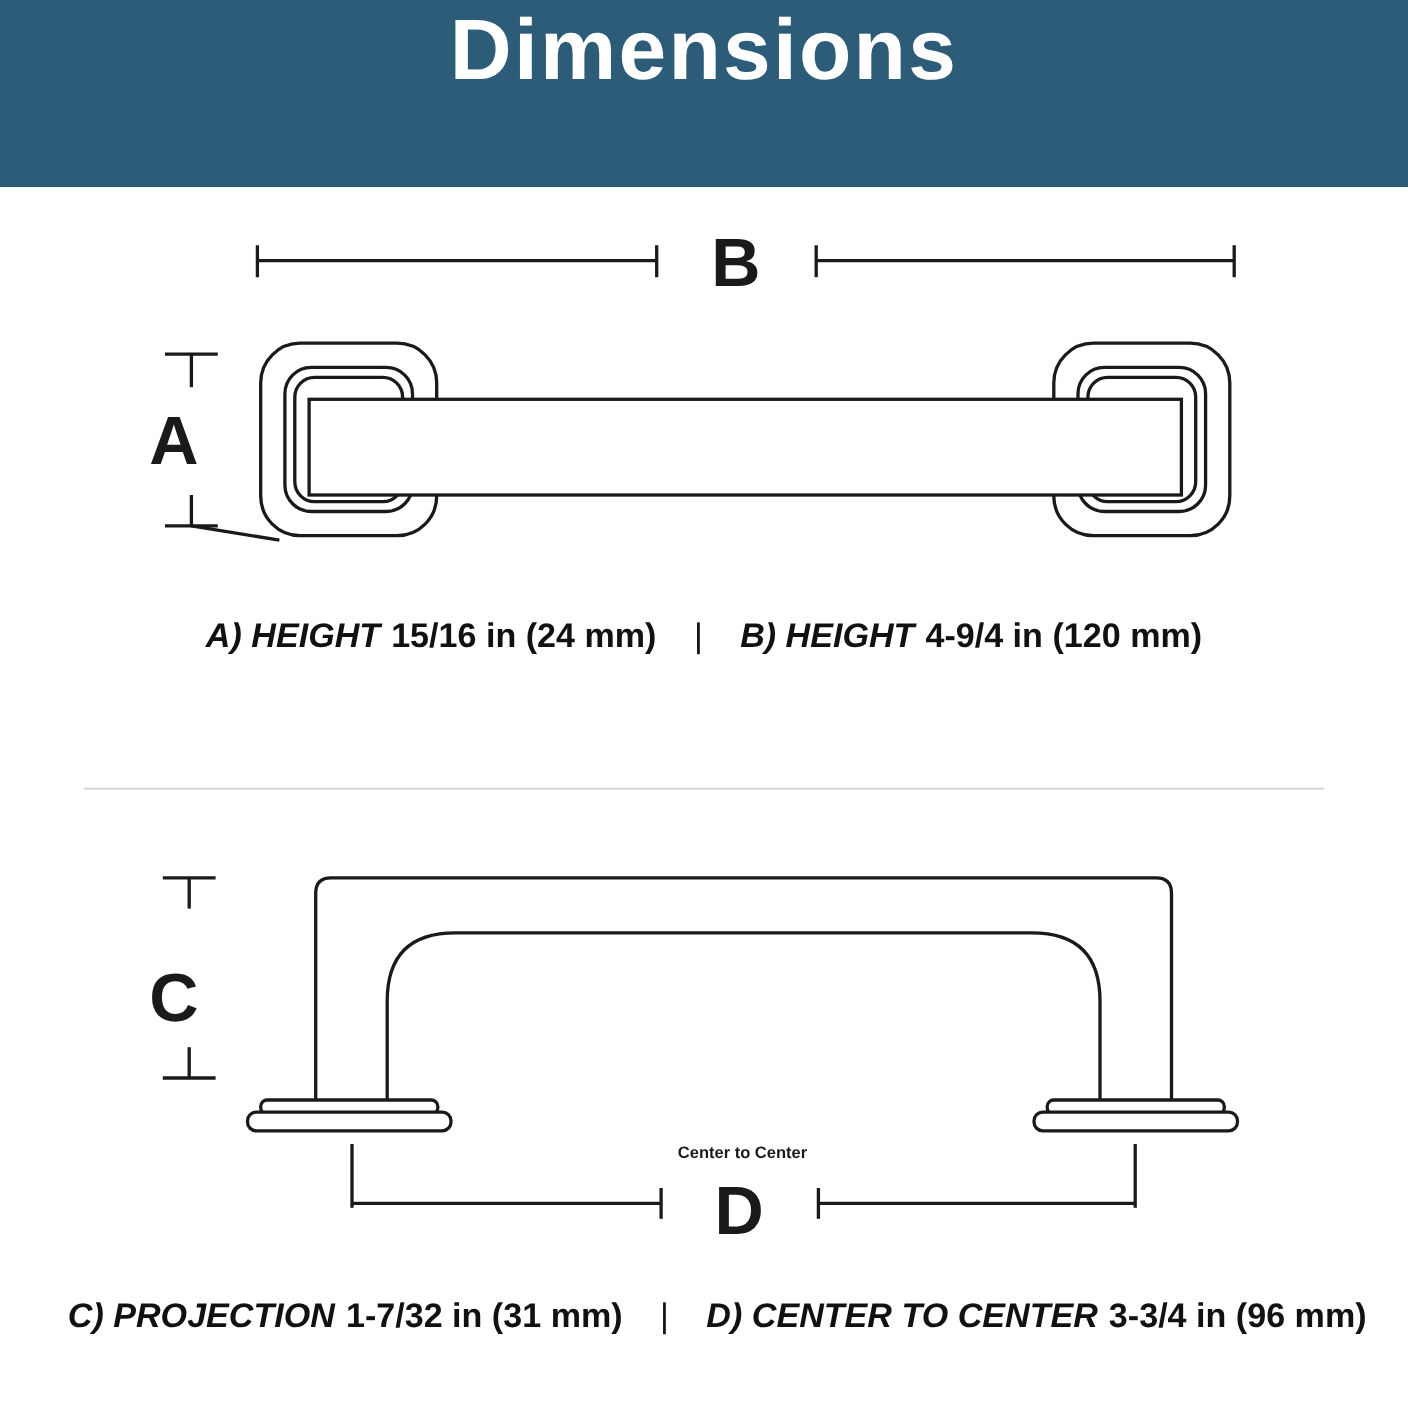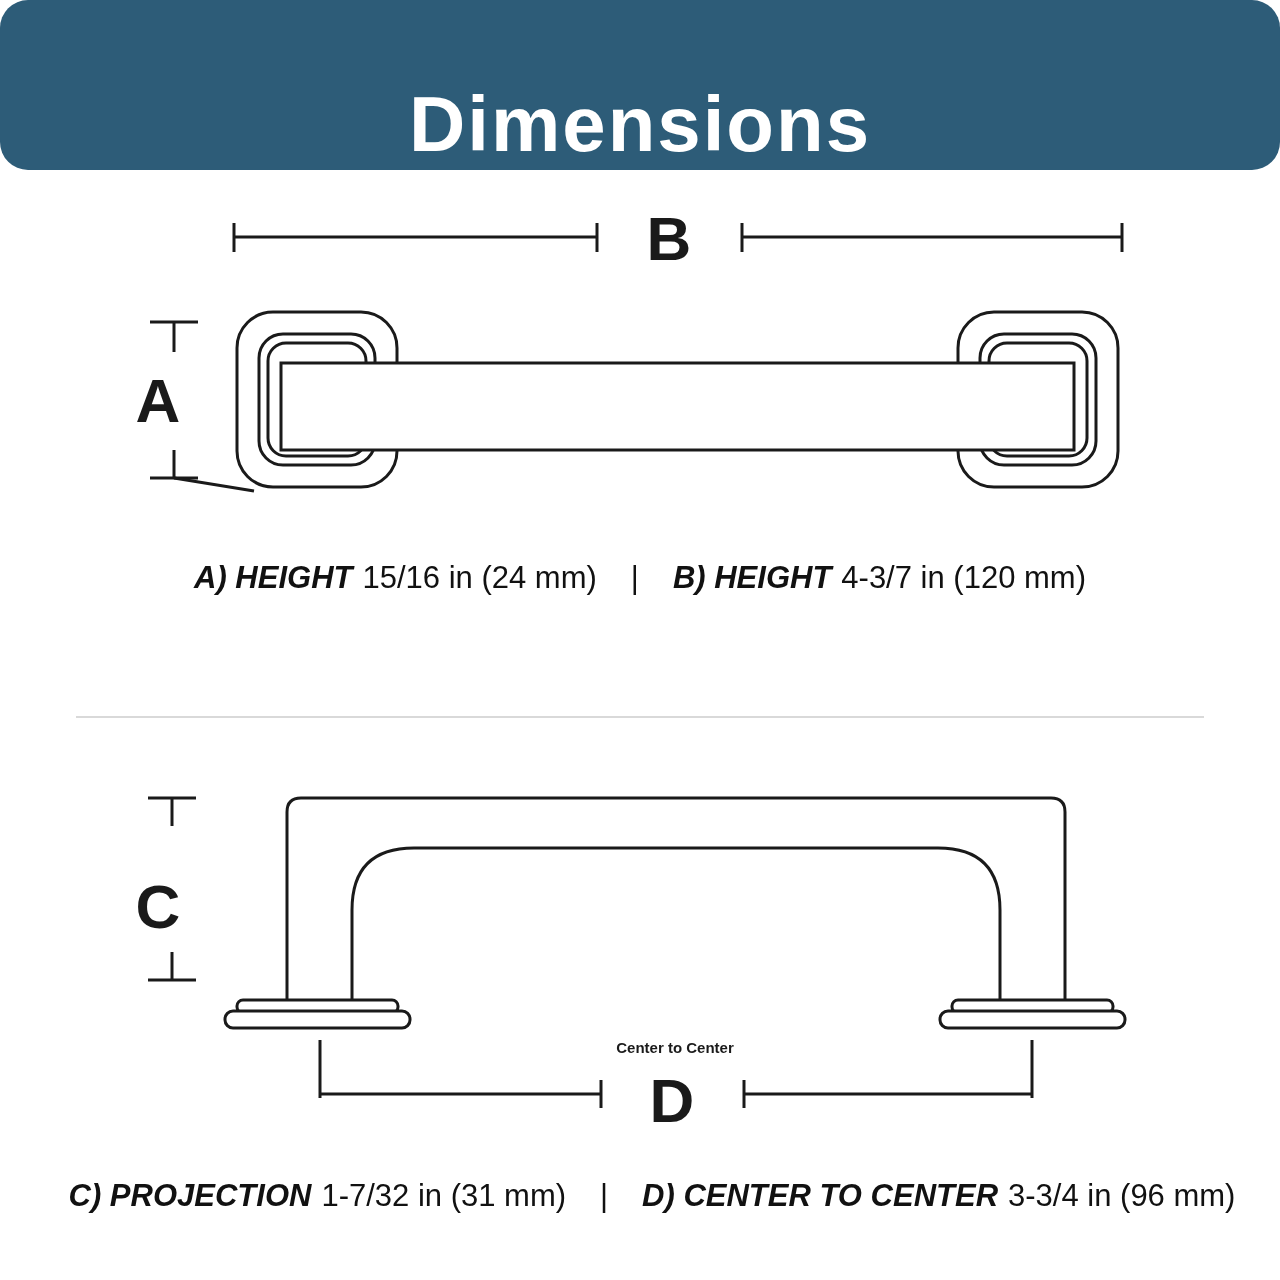--- a/index.html
+++ b/index.html
@@ -6,38 +6,38 @@
     --header-bg:#2d5c78;
     --line:#1a1a1a;
     --divider:#d9d9d9;
     --title:#ffffff;
   }
   html,body{margin:0;padding:0;background:#ffffff;}
   body{font-family:"Liberation Sans",sans-serif;}
   .page{position:relative;width:1280px;height:1280px;background:#ffffff;overflow:hidden;}
 
   .header{position:absolute;top:0;left:0;width:1280px;height:170px;
-    background:var(--header-bg);display:flex;align-items:flex-end;justify-content:center;border-radius:28px;}
+    background:var(--header-bg);display:flex;align-items:flex-start;justify-content:center;}
   .header h1{margin:0;color:var(--title);font-size:78px;font-weight:700;letter-spacing:2px;}
 
   svg.diagram{position:absolute;left:0;display:block;}
   #svg-top{top:200px;}
   #svg-bottom{top:760px;}
 
   .ln{stroke:var(--line);stroke-width:3;fill:none;}
   .fw{fill:#ffffff;}
   text.dim{font-family:"Liberation Sans",sans-serif;font-weight:700;font-size:62px;fill:var(--line);}
   text.note{font-family:"Liberation Sans",sans-serif;font-weight:700;font-size:15px;fill:var(--line);}
 
   .caption{position:absolute;left:0;width:1280px;text-align:center;
     font-size:31px;color:#111;white-space:nowrap;}
   #caption-top{top:560px;}
   #caption-bottom{top:1178px;padding-left:12px;}
   .caption .lbl{font-weight:700;font-style:italic;}
-  .caption .val{margin-left:10px;font-weight:400;}
+  .caption .val{margin-left:10px;font-weight:700;}
   .caption .sep{display:inline-block;margin:0 34px;font-weight:400;color:#111;}
 
   .divider{position:absolute;top:716px;left:76px;width:1128px;height:2px;background:var(--divider);}
 </style>
 </head>
 <body>
 
 <div class="page">
 
   <header class="header">
@@ -70,21 +70,21 @@
       <rect class="ln" x="259" y="134" width="116" height="131" rx="24"></rect>
       <rect class="ln" x="268" y="143" width="98" height="113" rx="18"></rect>
       <rect class="ln fw" x="958" y="112" width="160" height="175" rx="36"></rect>
       <rect class="ln" x="980" y="134" width="116" height="131" rx="24"></rect>
       <rect class="ln" x="989" y="143" width="98" height="113" rx="18"></rect>
       <rect class="ln fw" x="281" y="163" width="793" height="87"></rect>
     </g>
   </svg>
 
   <div id="caption-top" class="caption">
-    <span class="lbl">A) HEIGHT</span><span class="val">15/16 in (24 mm)</span><span class="sep">|</span><span class="lbl">B) HEIGHT</span><span class="val">4-3/7 in (120 mm)</span>
+    <span class="lbl">A) HEIGHT</span><span class="val">15/16 in (24 mm)</span><span class="sep">|</span><span class="lbl">B) HEIGHT</span><span class="val">4-9/4 in (120 mm)</span>
   </div>
 
   <div class="divider"></div>
 
   <svg id="svg-bottom" class="diagram" width="1280" height="380" viewBox="0 0 1280 380">
 
     <g class="ln">
       <line x1="148" y1="38" x2="196" y2="38"></line>
       <line x1="172" y1="38" x2="172" y2="66"></line>
       <line x1="172" y1="192" x2="172" y2="220"></line>

